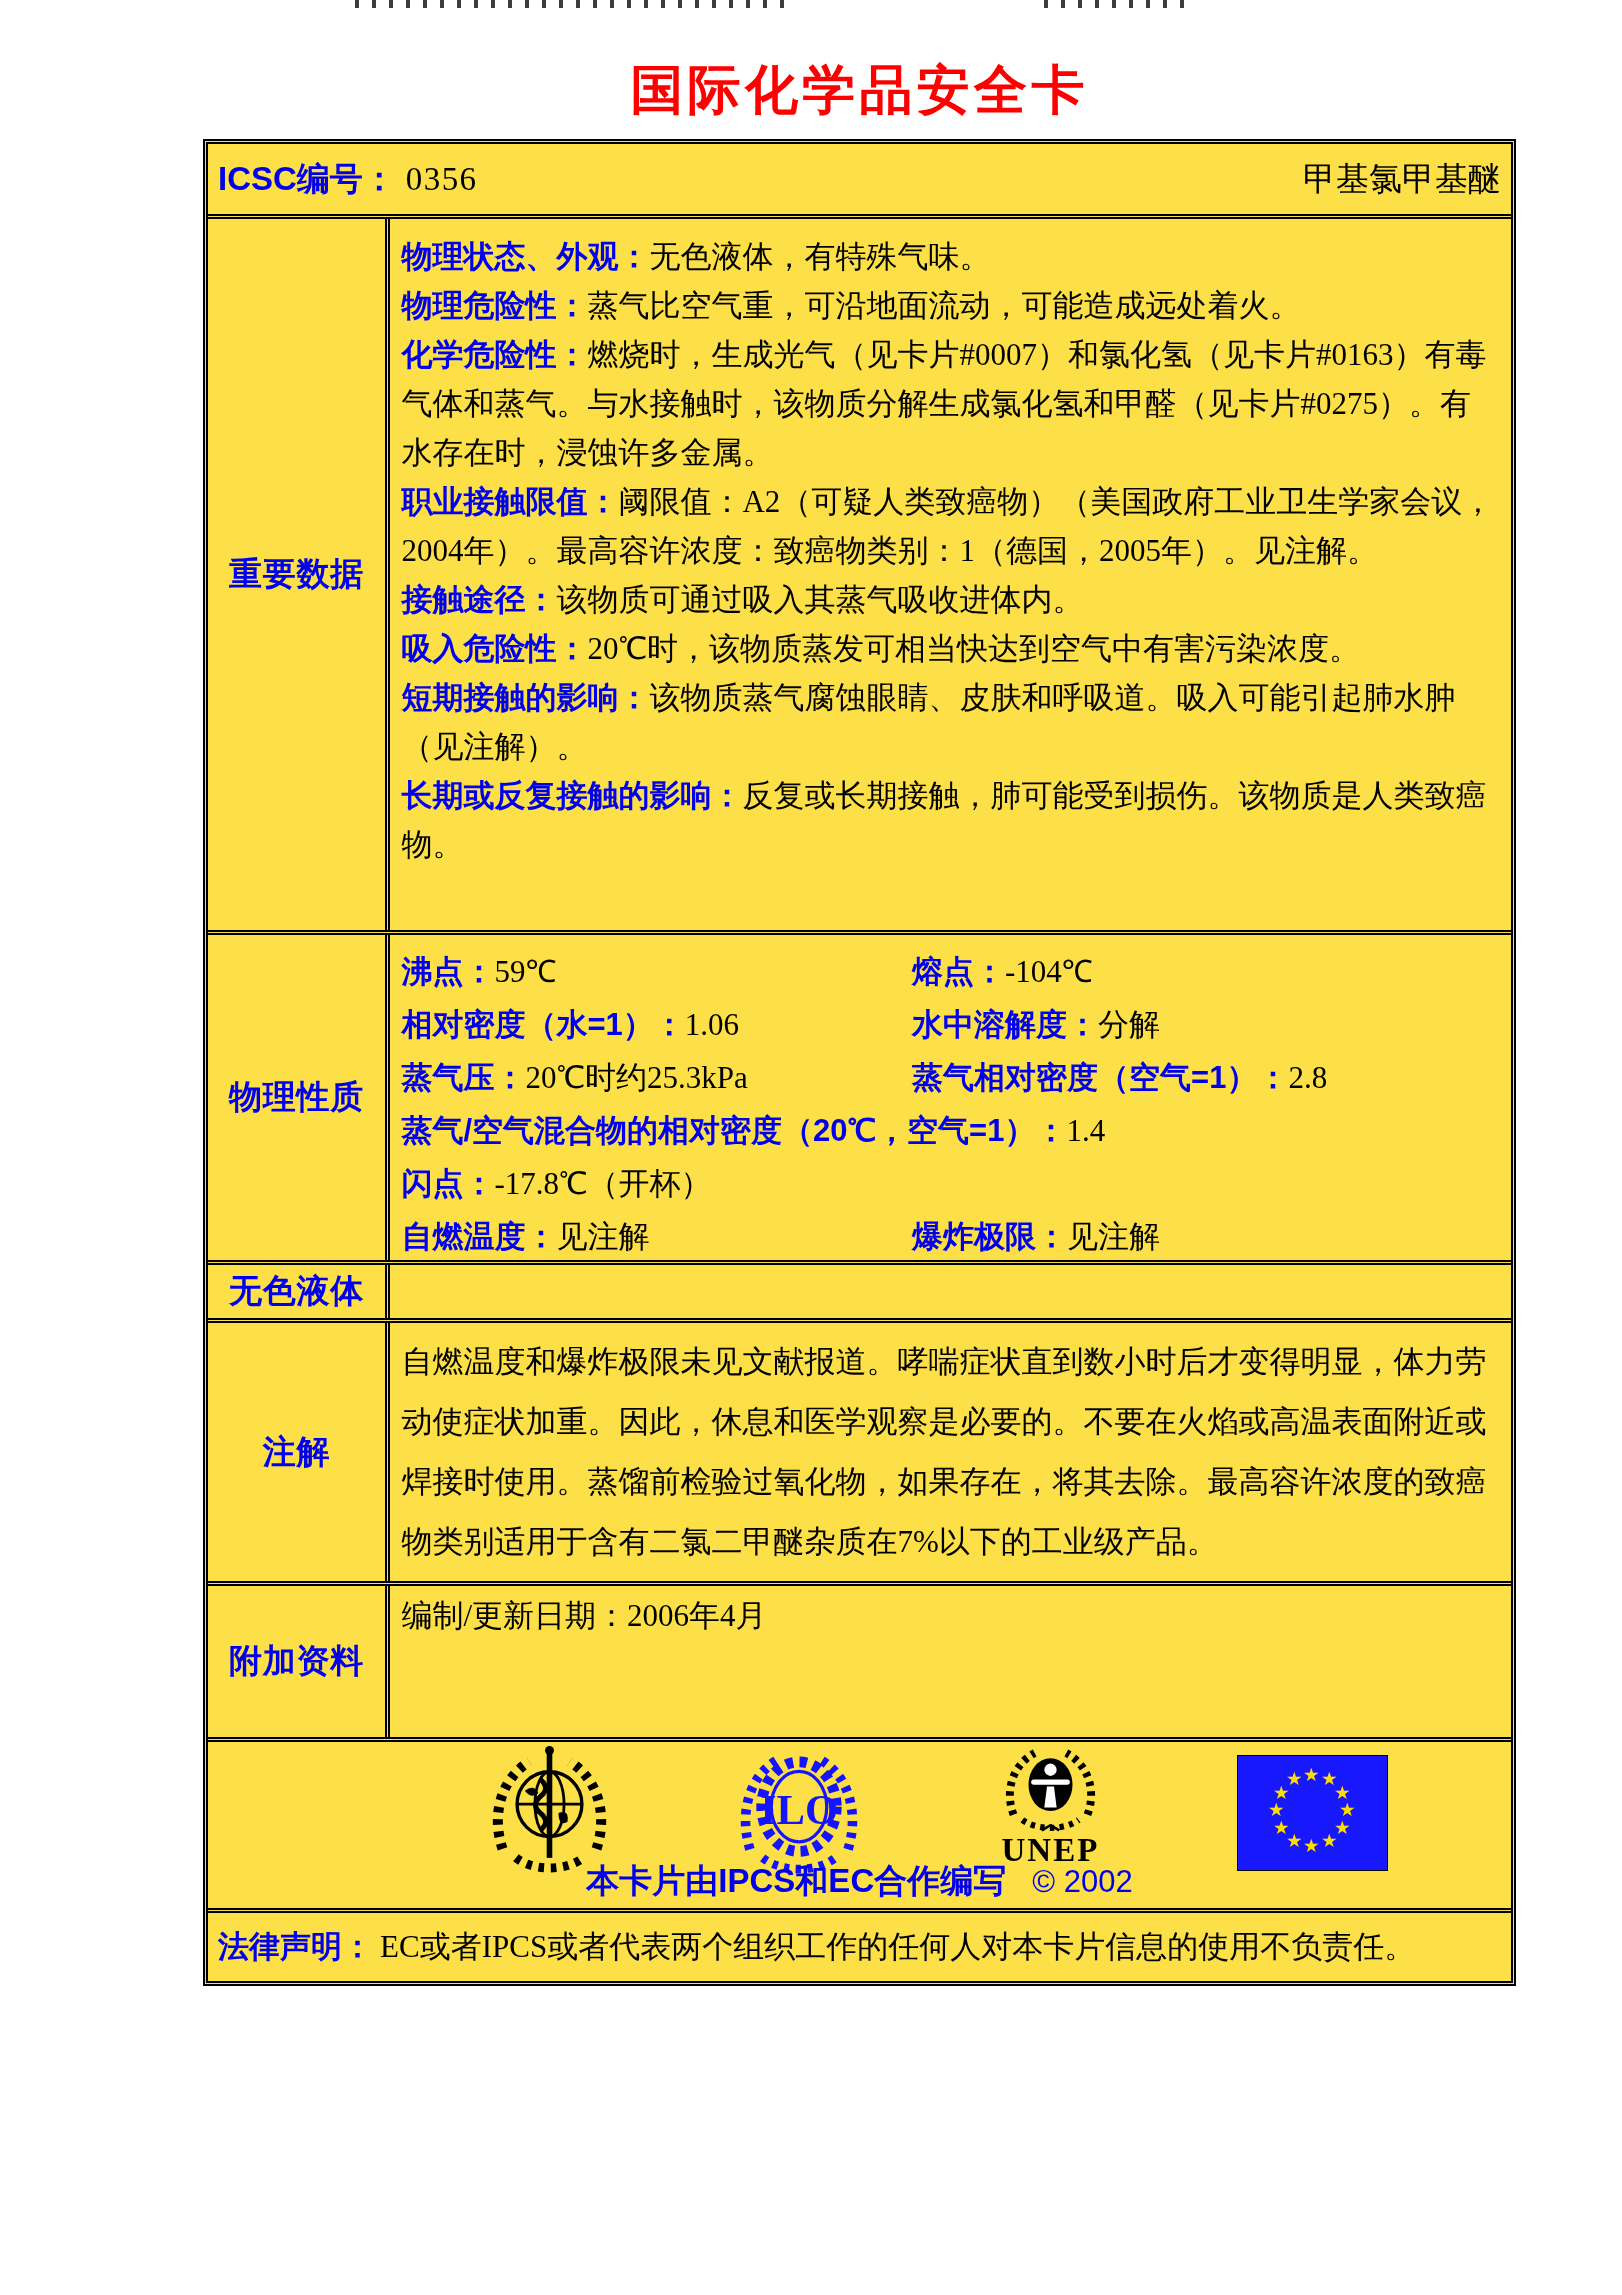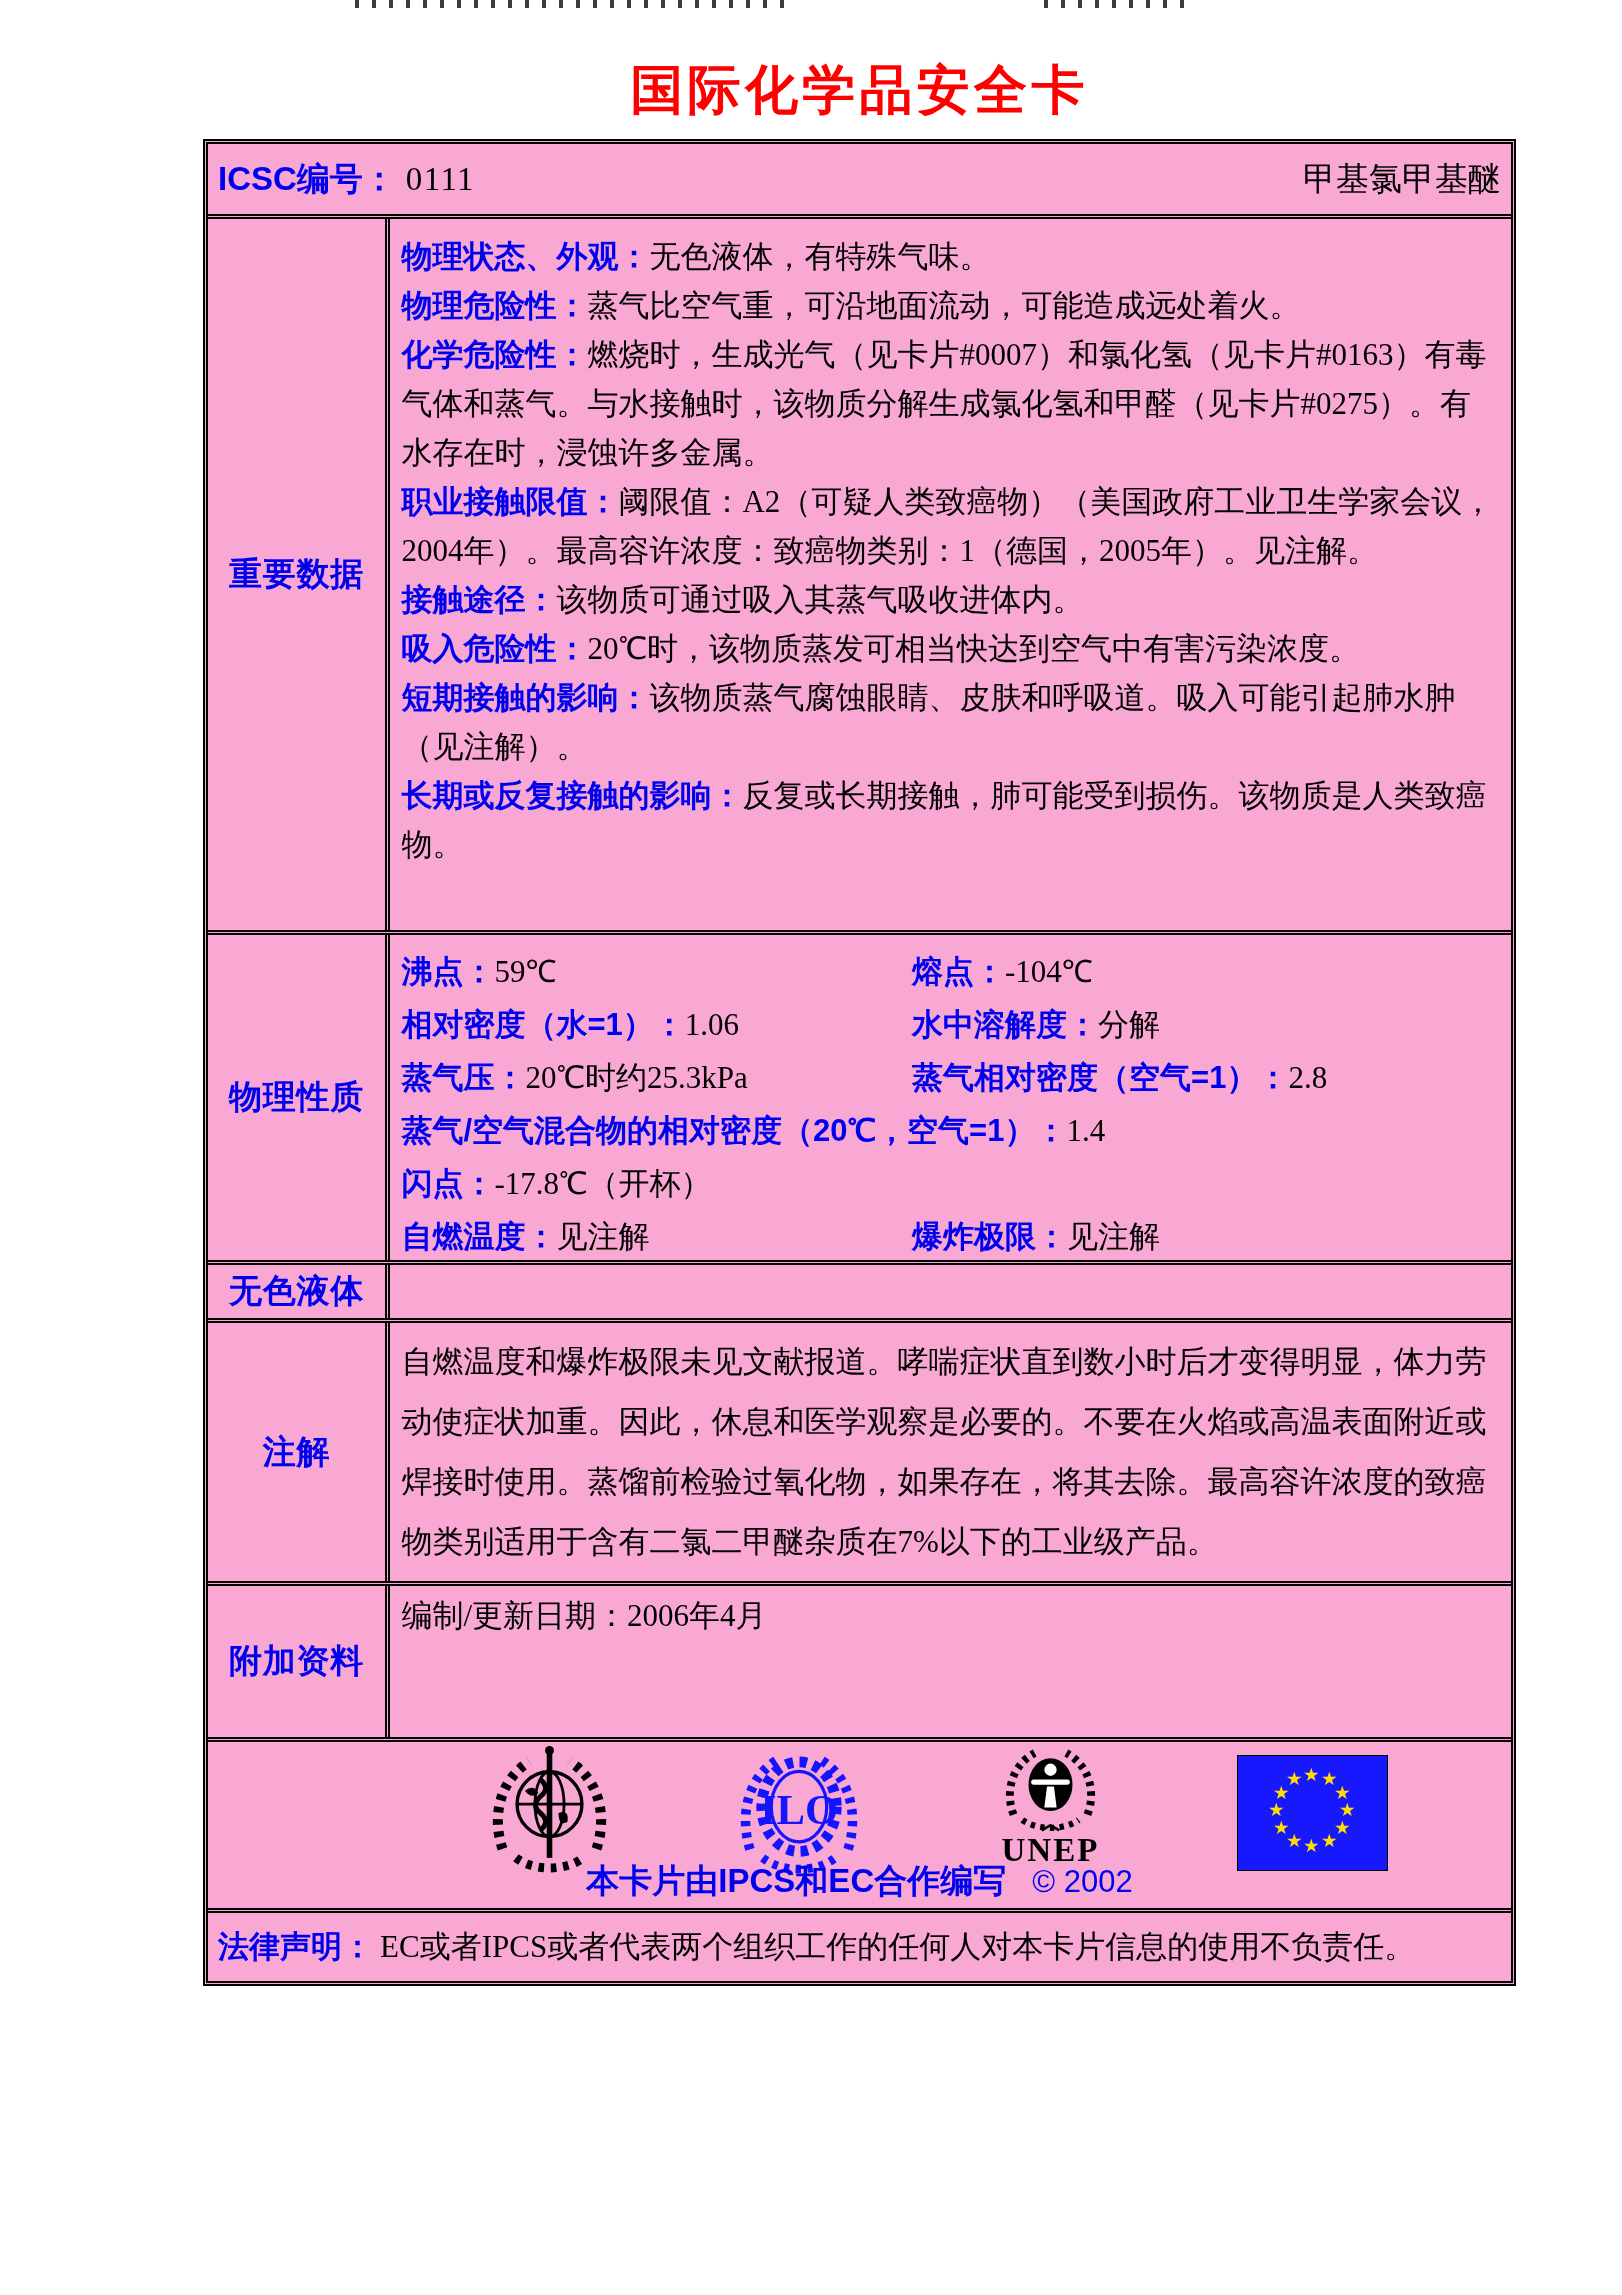--- a/index.html
+++ b/index.html
@@ -23,21 +23,21 @@
   #strip-b{left:1044px;width:153px;}
 
   .doc-title{
     position:absolute;top:55px;left:203px;width:1313px;text-align:center;
     font-family:"Liberation Serif",serif;font-weight:900;font-size:53px;
     color:var(--red);letter-spacing:4.3px;
   }
 
   .card{
     position:absolute;left:203px;top:139px;width:1313px;
-    border:5.7px double #000;box-sizing:border-box;background:#f9a8d4;
+    border:5.7px double #000;box-sizing:border-box;background:#fde047;
   }
   .row{display:flex;box-sizing:border-box;border-bottom:5px double #000;}
   .row:last-child{border-bottom:none;}
 
   .label-cell{
     flex:0 0 182px;border-right:5px double #000;box-sizing:border-box;
     display:flex;align-items:center;justify-content:center;
     color:var(--blue);font-weight:bold;font-size:33px;letter-spacing:0.7px;
   }
   .content-cell{
@@ -99,21 +99,21 @@
 <div class="clip-strip" id="strip-a"></div>
 <div class="clip-strip" id="strip-b"></div>
 
 <div class="doc-title">国际化学品安全卡</div>
 
 <div class="card">
 
   <div class="row row-header">
     <span class="hdr-left">
       <span class="blbl">ICSC编号：</span>
-      <span class="num">0111</span>
+      <span class="num">0356</span>
     </span>
     <span class="chem-name">甲基氯甲基醚</span>
   </div>
 
   <div class="row row-important">
     <div class="label-cell">重要数据</div>
     <div class="content-cell" id="important-content">
         <div class="para"><span class="blbl">物理状态、外观：</span><span class="btxt">无色液体，有特殊气味。</span></div>
         <div class="para"><span class="blbl">物理危险性：</span><span class="btxt">蒸气比空气重，可沿地面流动，可能造成远处着火。</span></div>
         <div class="para"><span class="blbl">化学危险性：</span><span class="btxt">燃烧时，生成光气（见卡片#0007）和氯化氢（见卡片#0163）有毒气体和蒸气。与水接触时，该物质分解生成氯化氢和甲醛（见卡片#0275）。有水存在时，浸蚀许多金属。</span></div>

